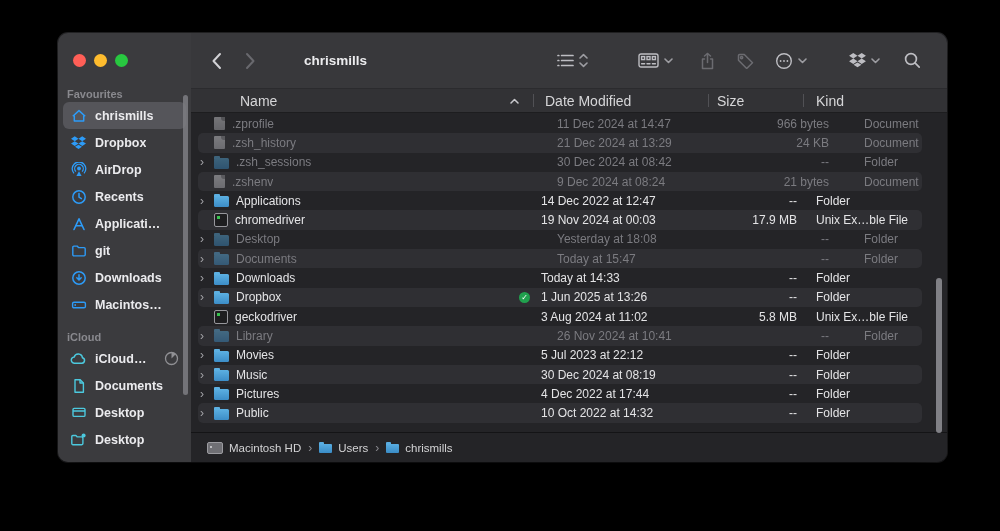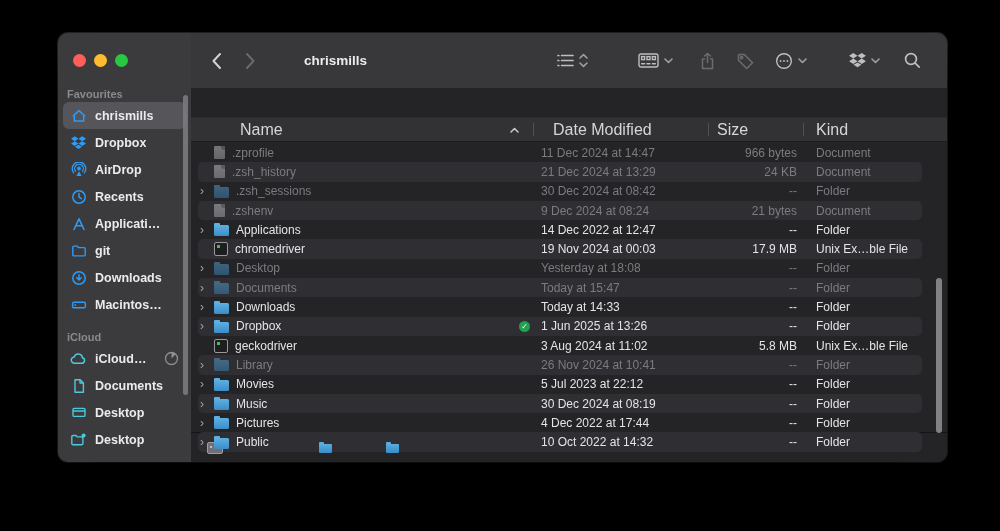--- a/index.html
+++ b/index.html
@@ -35,24 +35,24 @@
   .tb.group{left:447px;}
   .tb.share{left:509px;color:#6b6b70;}
   .tb.tag{left:546px;color:#6b6b70;}
   .tb.more{left:584px;}
   .tb.dbx{left:658px;}
   .tb.search{left:713px;}
   .chev{color:#9d9da2;display:flex;}
   
   .lheader{flex:none;height:23px;background:#323235;border-top:1px solid #2b2b2e;border-bottom:1px solid #1d1d1f;
            display:grid;grid-template-columns:342px 175px 95px 1fr;align-items:center;
-           font-size:16px;color:#d6d6d8;position:relative;margin-top:29px;}
+           font-size:14px;color:#d6d6d8;position:relative;}
   .lheader .h-name{padding-left:49px;display:flex;align-items:center;}
   .h-caret{margin-left:auto;margin-right:14px;color:#c9c9cd;display:flex;}
-  .lheader .h-date{padding-left:20px;}
+  .lheader .h-date{padding-left:12px;}
   .lheader .h-size{padding-left:9px;}
   .lheader .h-kind{padding-left:13px;}
   .hsep{position:absolute;top:5px;width:1px;height:13px;background:#515155;}
   .hsep.s1{left:342px;}.hsep.s2{left:517px;}.hsep.s3{left:612px;}
   
   .list{flex:1;background:#242427;padding-top:1px;position:relative;min-height:0;}
   .row{display:grid;grid-template-columns:342px 175px 95px 1fr;height:19.3px;align-items:center;
        position:relative;font-size:12px;color:#e4e4e6;}
   .row:nth-child(even)::before{content:"";position:absolute;left:7px;right:25px;top:0;bottom:0;background:#2f2f33;border-radius:5px;}
   .row>*{position:relative;z-index:1;}
@@ -65,21 +65,21 @@
   .fi.doc{width:11px;height:13px;border-radius:1px;background:linear-gradient(#d8d8dc,#b6b6bb);}
   .fi.doc::before{content:"";position:absolute;top:0;right:0;width:4px;height:4px;background:#8e8e93;border-bottom-left-radius:3px;}
   .fi.exec{width:12px;height:12px;background:#1e1e20;border:1px solid #97979c;border-radius:2px;}
   .fi.exec::before{content:"";position:absolute;top:2px;left:2px;width:3px;height:3px;background:#38c24f;}
   .nm{white-space:nowrap;overflow:hidden;text-overflow:ellipsis;}
   .sync{flex:none;margin-left:auto;margin-right:3px;width:11px;height:11px;border-radius:50%;background:#21a04e;
         color:#fff;font-size:8px;line-height:11px;text-align:center;font-weight:700;}
   .c-date{padding-left:8px;white-space:nowrap;}
   .c-size{text-align:right;padding-right:6px;white-space:nowrap;}
   .c-kind{padding-left:13px;white-space:nowrap;overflow:hidden;}
-  .row.dim{color:#7b7b80;}
+  .row.dim{color:#7b7b80;gap:16px;}
   .row.dim .fi{opacity:.45;}
   .main-scroll{position:absolute;right:5px;top:245px;width:6px;height:155px;border-radius:3px;background:#8b8b90;opacity:.9;z-index:6;}
   
   .pathbar{flex:none;height:29px;border-top:1px solid #141416;background:#242427;display:flex;align-items:center;
            padding-left:16px;gap:6px;font-size:11.5px;color:#d3d3d5;}
   .pb-chev{color:#8a8a8f;font-size:12px;margin:0 1px;}
   .pb-hdd{width:14px;height:10px;border:1px solid #9b9ba0;border-radius:2px;position:relative;background:#6f6f74;}
   .pb-hdd::before{content:"";position:absolute;left:2px;top:3px;width:2px;height:2px;border-radius:50%;background:#d7d7da;}
   .pb-folder{width:13px;height:9px;border-radius:1px;background:linear-gradient(#58ace0,#3a8cc6);position:relative;margin-top:2px;}
   .pb-folder::before{content:"";position:absolute;top:-2px;left:0;width:5px;height:2.5px;border-radius:1px 1px 0 0;background:#58ace0;}

